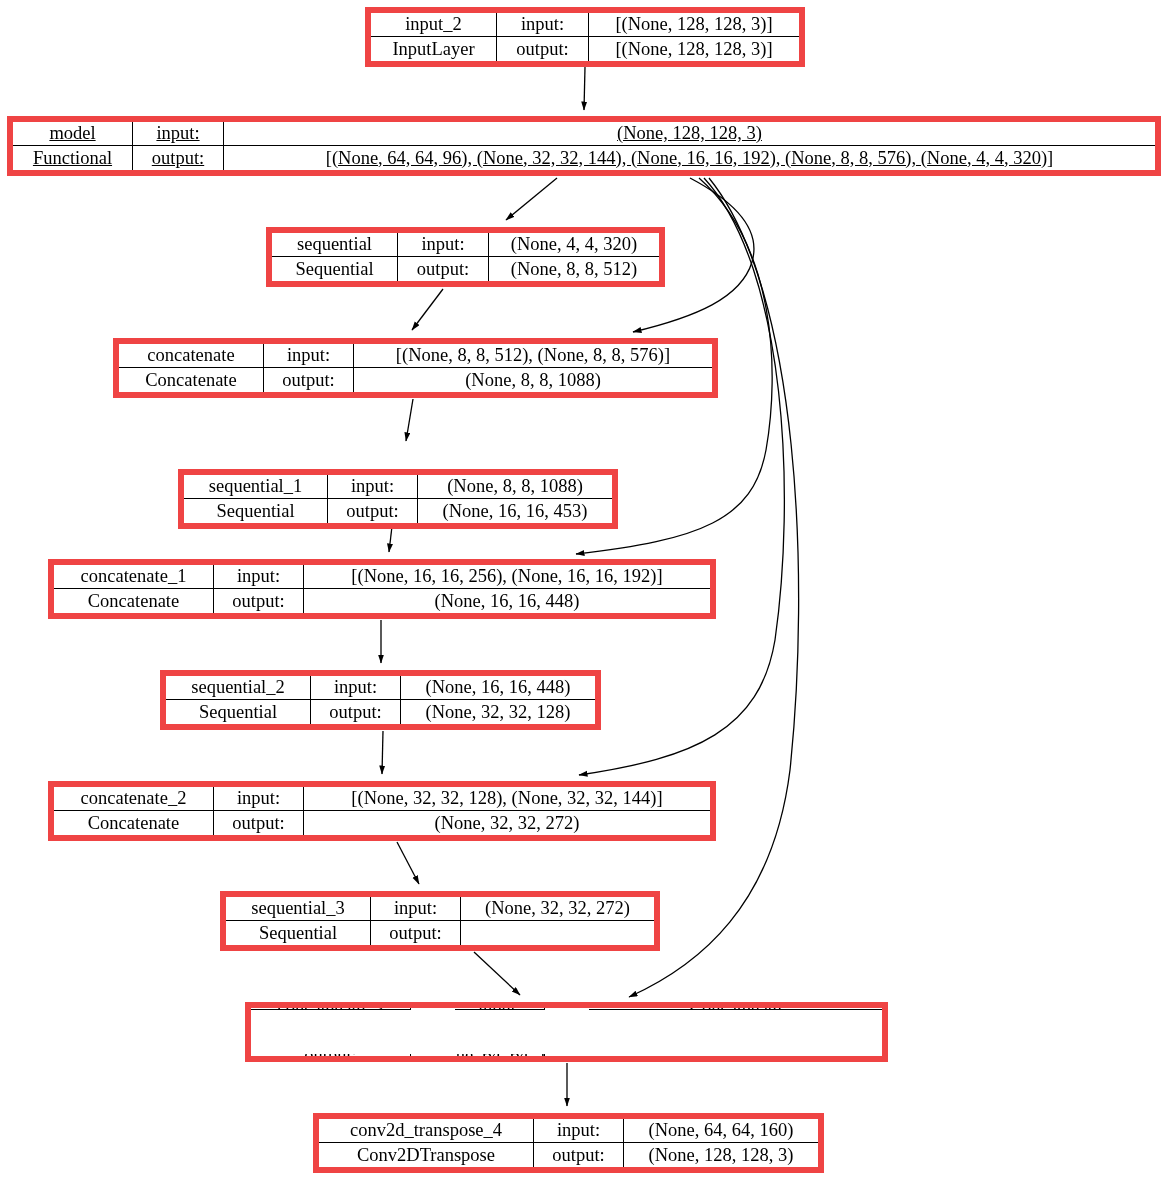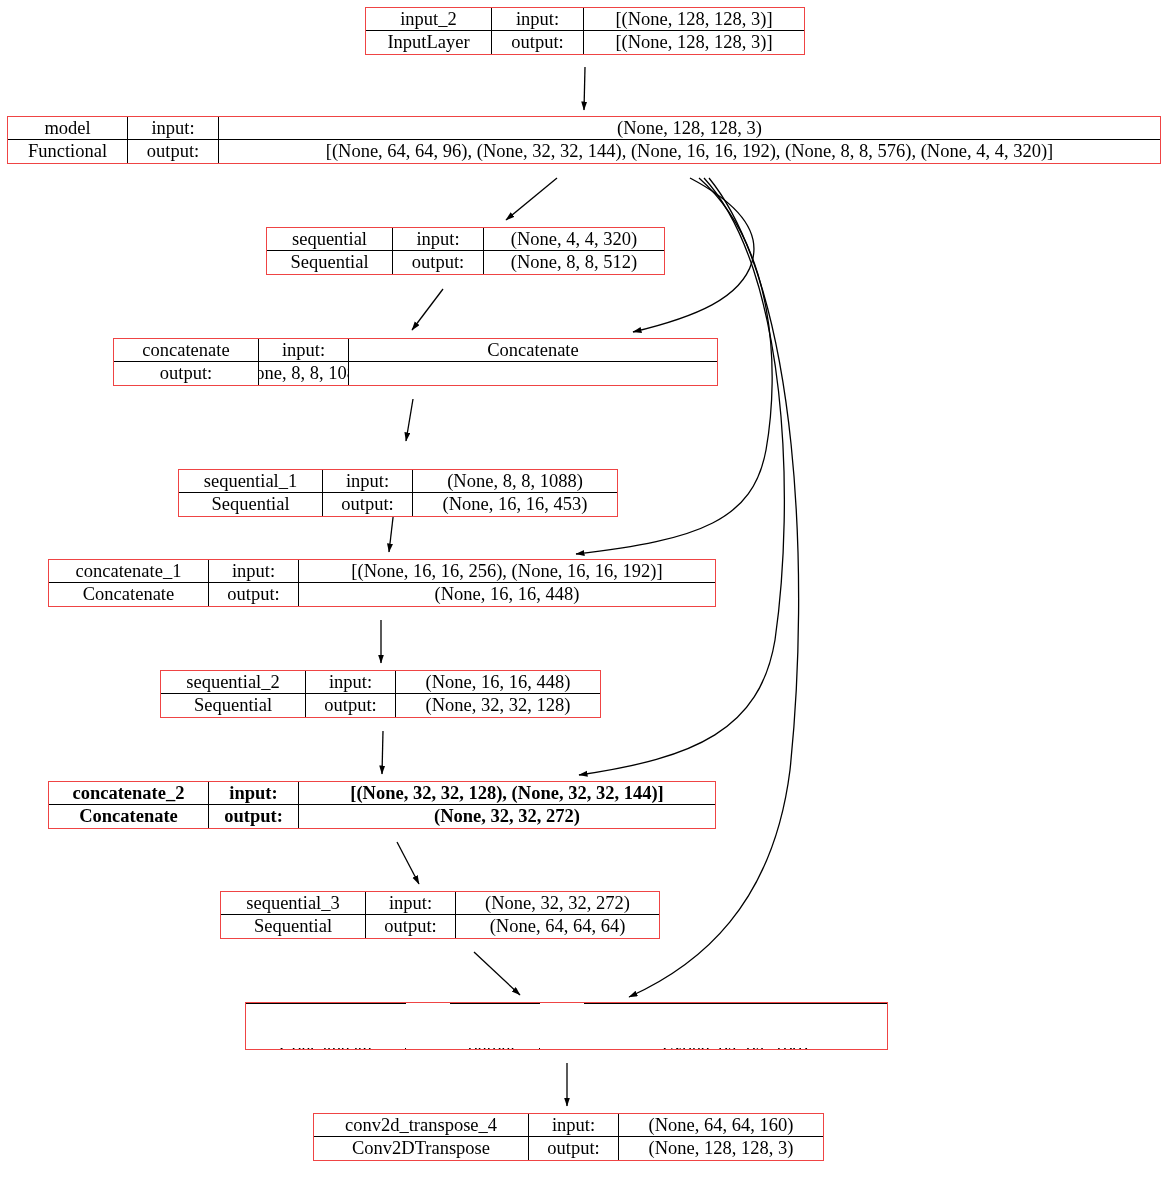--- a/index.html
+++ b/index.html
@@ -19,22 +19,22 @@
     position: absolute;
     left: 0; top: 0;
     width: 1168px; height: 1180px;
     pointer-events: none;
   }
   .node {
     position: absolute;
     display: grid;
     grid-template-columns: var(--c1) var(--c2) 1fr;
     grid-template-rows: 1fr 1fr;
-    height: 48px;
-    border: 1px solid #ef4444;
+    height: 60px;
+    border: 6px solid #ef4444;
     background: #ffffff;
     box-sizing: border-box;
     font-size: 18.5px;
     color: #000000;
   }
   .cell {
     display: flex;
     align-items: center;
     justify-content: center;
     white-space: nowrap;
@@ -81,41 +81,42 @@
 
   <div class="node" style="left:365px; top:7px; width:440px; --c1:126px; --c2:92px;">
     <div class="cell">input_2</div>
     <div class="cell">input:</div>
     <div class="cell">[(None, 128, 128, 3)]</div>
     <div class="cell">InputLayer</div>
     <div class="cell">output:</div>
     <div class="cell">[(None, 128, 128, 3)]</div>
   </div>
 
-  <div class="node" style="left:7px; top:116px; width:1154px; --c1:120px; --c2:91px;">
+  <div class="node" style="left:7px; top:116px; width:1154px;text-decoration:underline; --c1:120px; --c2:91px;">
     <div class="cell">model</div>
     <div class="cell">input:</div>
     <div class="cell">(None, 128, 128, 3)</div>
     <div class="cell">Functional</div>
     <div class="cell">output:</div>
     <div class="cell">[(None, 64, 64, 96), (None, 32, 32, 144), (None, 16, 16, 192), (None, 8, 8, 576), (None, 4, 4, 320)]</div>
   </div>
 
   <div class="node" style="left:266px; top:227px; width:399px; --c1:126px; --c2:91px;">
     <div class="cell">sequential</div>
     <div class="cell">input:</div>
     <div class="cell">(None, 4, 4, 320)</div>
     <div class="cell">Sequential</div>
     <div class="cell">output:</div>
     <div class="cell">(None, 8, 8, 512)</div>
   </div>
 
   <div class="node" style="left:113px; top:338px; width:605px; --c1:145px; --c2:90px;">
     <div class="cell">concatenate</div>
     <div class="cell">input:</div>
+    <div class="cell">[(None, 8, 8, 512), (None, 8, 8, 576)]</div>
     <div class="cell">Concatenate</div>
     <div class="cell">output:</div>
     <div class="cell">(None, 8, 8, 1088)</div>
   </div>
 
   <div class="node" style="left:178px; top:469px; width:440px; --c1:144px; --c2:90px;">
     <div class="cell">sequential_1</div>
     <div class="cell">input:</div>
     <div class="cell">(None, 8, 8, 1088)</div>
     <div class="cell">Sequential</div>
@@ -134,42 +135,40 @@
 
   <div class="node" style="left:160px; top:670px; width:441px; --c1:145px; --c2:90px;">
     <div class="cell">sequential_2</div>
     <div class="cell">input:</div>
     <div class="cell">(None, 16, 16, 448)</div>
     <div class="cell">Sequential</div>
     <div class="cell">output:</div>
     <div class="cell">(None, 32, 32, 128)</div>
   </div>
 
-  <div class="node" style="left:48px; top:781px; width:668px;font-weight:bold; --c1:160px; --c2:90px;">
+  <div class="node" style="left:48px; top:781px; width:668px; --c1:160px; --c2:90px;">
     <div class="cell">concatenate_2</div>
     <div class="cell">input:</div>
     <div class="cell">[(None, 32, 32, 128), (None, 32, 32, 144)]</div>
     <div class="cell">Concatenate</div>
     <div class="cell">output:</div>
     <div class="cell">(None, 32, 32, 272)</div>
   </div>
 
   <div class="node" style="left:220px; top:891px; width:440px;text-align:center; --c1:145px; --c2:90px;">
     <div class="cell">sequential_3</div>
     <div class="cell">input:</div>
     <div class="cell">(None, 32, 32, 272)</div>
     <div class="cell">Sequential</div>
     <div class="cell">output:</div>
-    <div class="cell">(None, 64, 64, 64)</div>
   </div>
 
   <div class="node" style="left:245px; top:1002px; width:643px;gap:44px; --c1:160px; --c2:90px;">
     <div class="cell">concatenate_3</div>
     <div class="cell">input:</div>
-    <div class="cell">[(None, 64, 64, 64), (None, 64, 64, 96)]</div>
     <div class="cell">Concatenate</div>
     <div class="cell">output:</div>
     <div class="cell">(None, 64, 64, 160)</div>
   </div>
 
   <div class="node" style="left:313px; top:1113px; width:511px; --c1:215px; --c2:90px;">
     <div class="cell">conv2d_transpose_4</div>
     <div class="cell">input:</div>
     <div class="cell">(None, 64, 64, 160)</div>
     <div class="cell">Conv2DTranspose</div>

